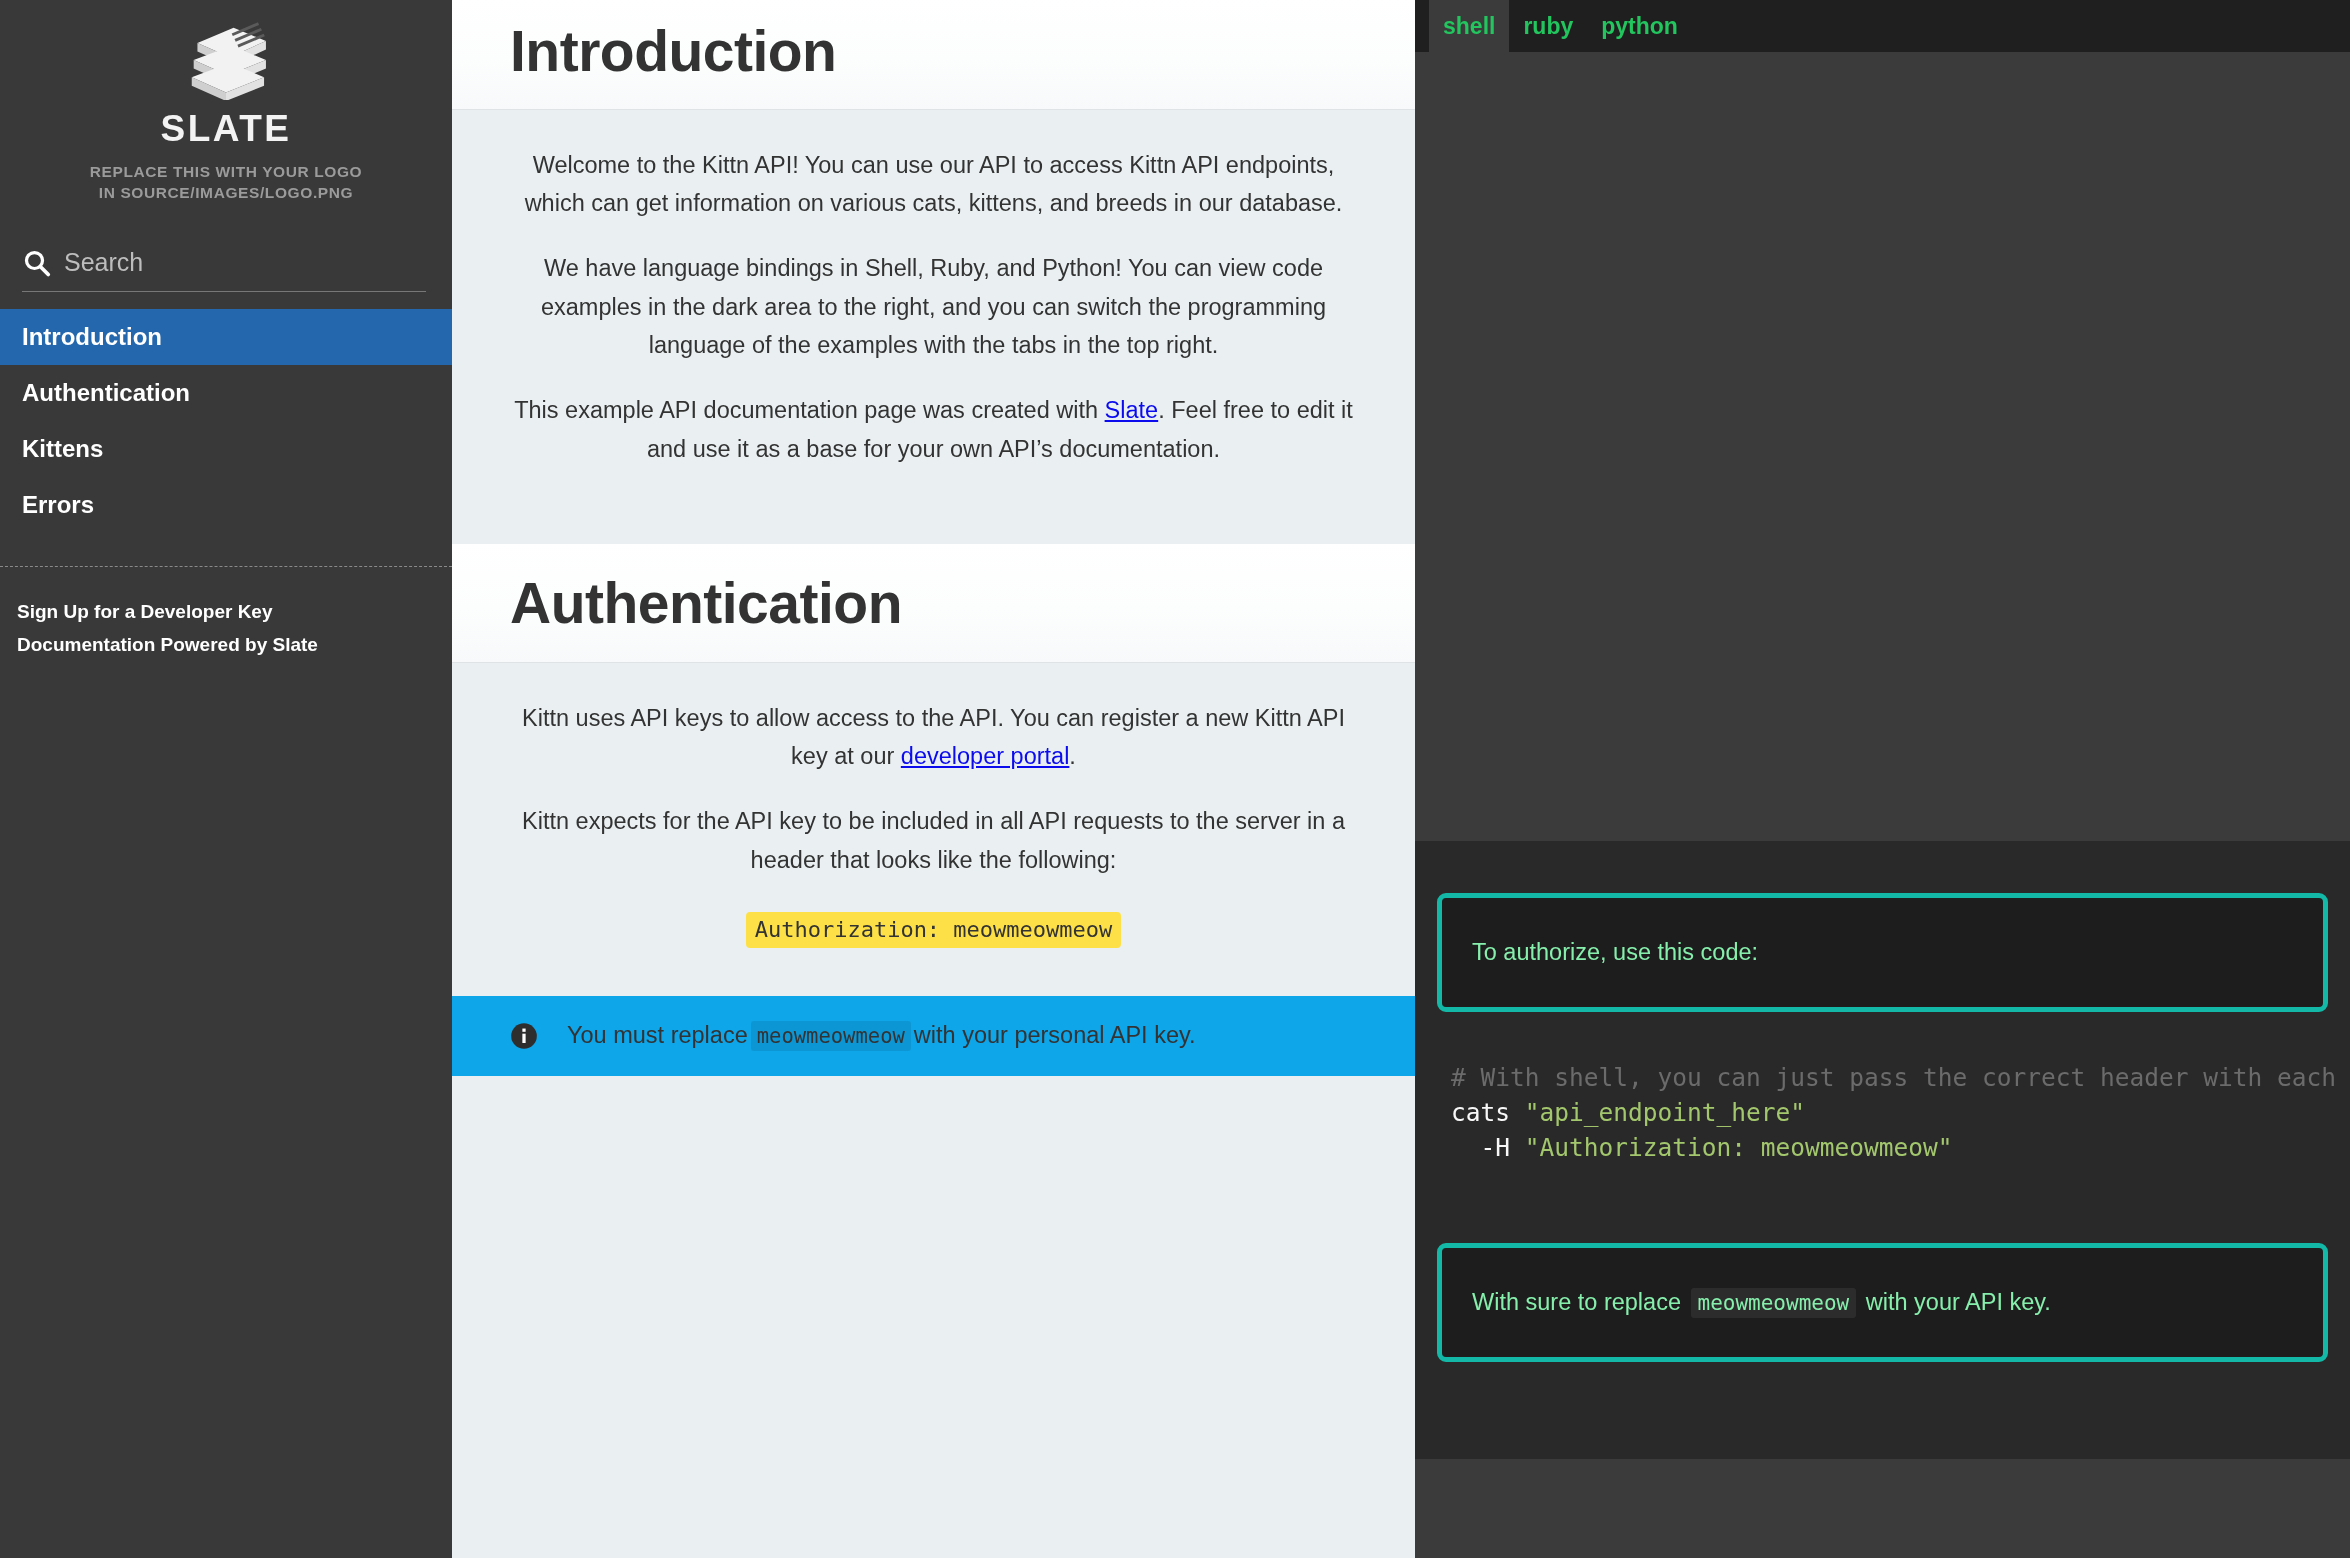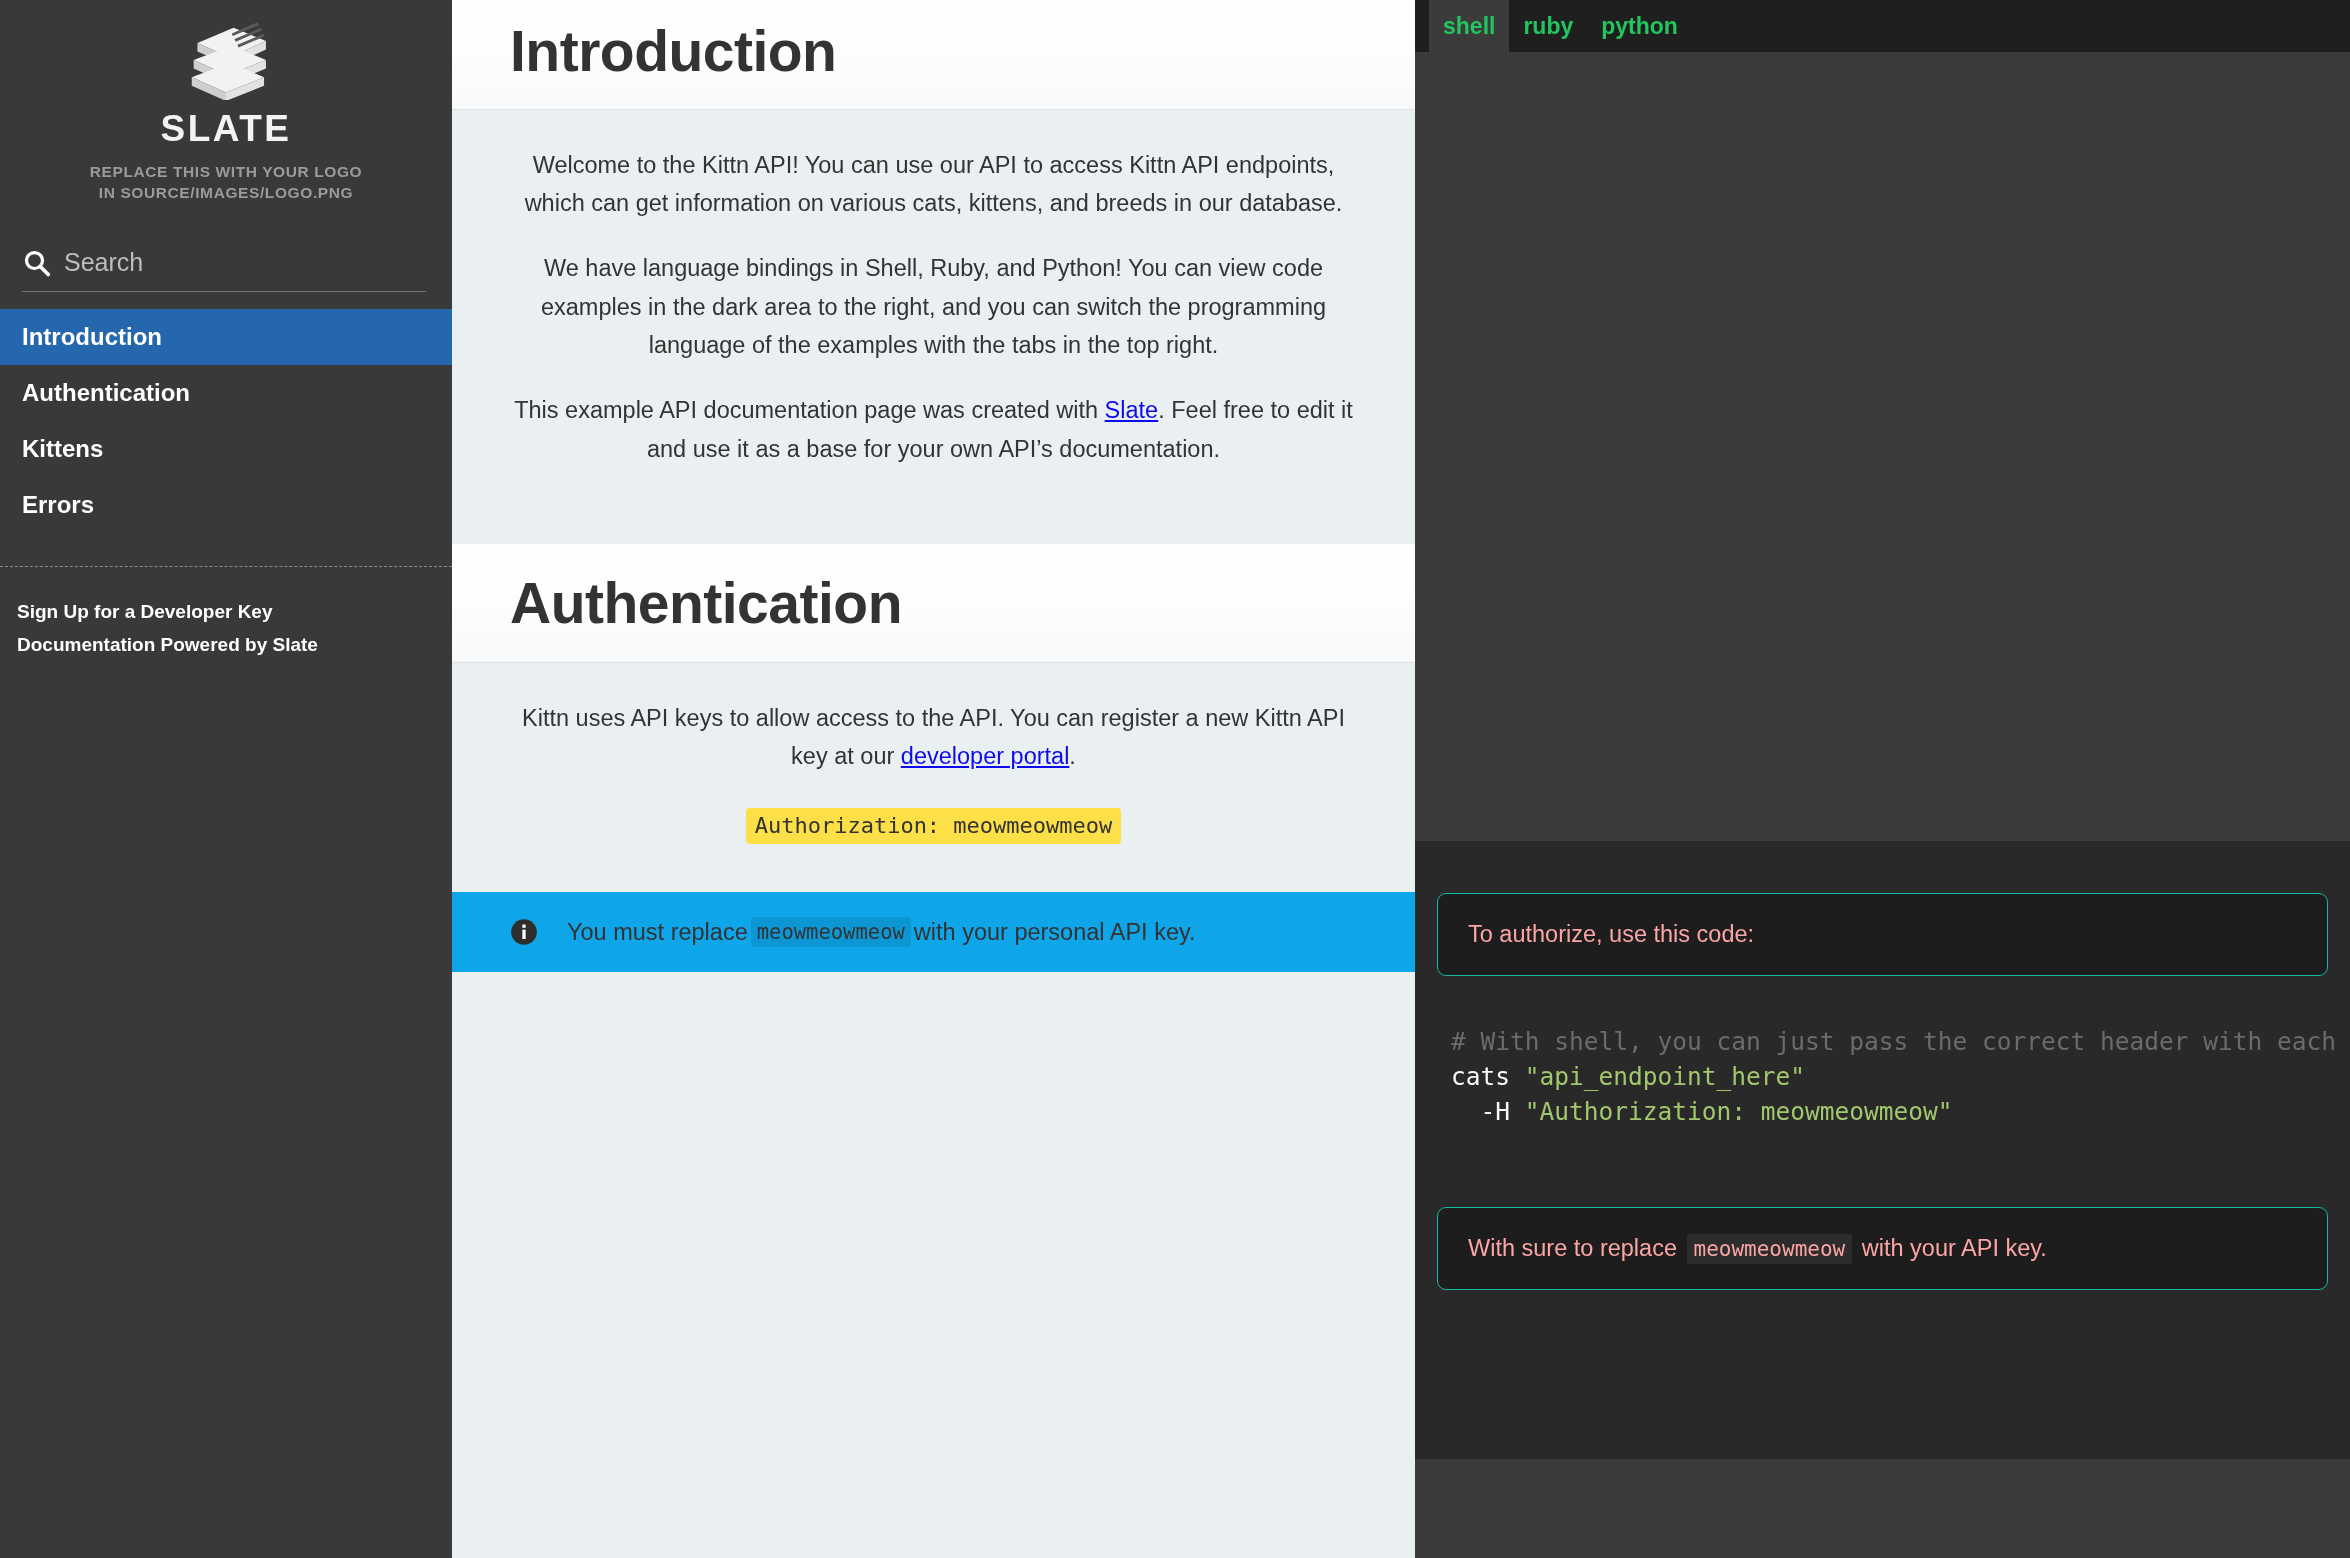--- a/index.html
+++ b/index.html
@@ -146,25 +146,25 @@
 
   .code-section {
     background: #292929;
     padding: 52px 0 0 0;
     min-height: 618px;
     position: relative;
     overflow: hidden;
   }
   .annotation {
     background: #1d1d1d;
-    border: 1px solid #14b8a6;
+    border: 5px solid #14b8a6;
     border-radius: 9px;
     margin: 0 22px;
-    padding: 24px 30px;
-    color: #fca5a5;
+    padding: 38px 30px;
+    color: #86efac;
     font-size: 23.5px;
     line-height: 1.4;
   }
   .annotation code {
     font-family: "DejaVu Sans Mono", monospace;
     font-size: 21px;
     background: rgba(255,255,255,0.07);
     border-radius: 3px;
     padding: 3px 7px;
     margin: 0 3px;
@@ -251,20 +251,21 @@
         <p><span>This example API documentation page was created with </span><a href="#">Slate</a><span>. Feel free to edit it and use it as a base for your own API’s documentation.</span></p>
       </div>
     </section>
 
     <section style="margin-top:66px;">
       <div class="section-head">
         <h1>Authentication</h1>
       </div>
       <div class="section-body">
         <p><span>Kittn uses API keys to allow access to the API. You can register a new Kittn API key at our </span><a href="#">developer portal</a><span>.</span></p>
+        <p>Kittn expects for the API key to be included in all API requests to the server in a header that looks like the following:</p>
         <div class="code-inline-block">Authorization: meowmeowmeow</div>
       </div>
 
       <div class="notice">
         <span class="notice-icon">
           <svg viewBox="0 0 24 24" width="28" height="28" aria-hidden="true">
             <circle cx="12" cy="12" r="11" fill="#2e2e2e"></circle>
             <rect x="10.6" y="10" width="2.8" height="8" fill="#ffffff"></rect>
             <rect x="10.6" y="5.6" width="2.8" height="2.8" fill="#ffffff"></rect>
           </svg>

